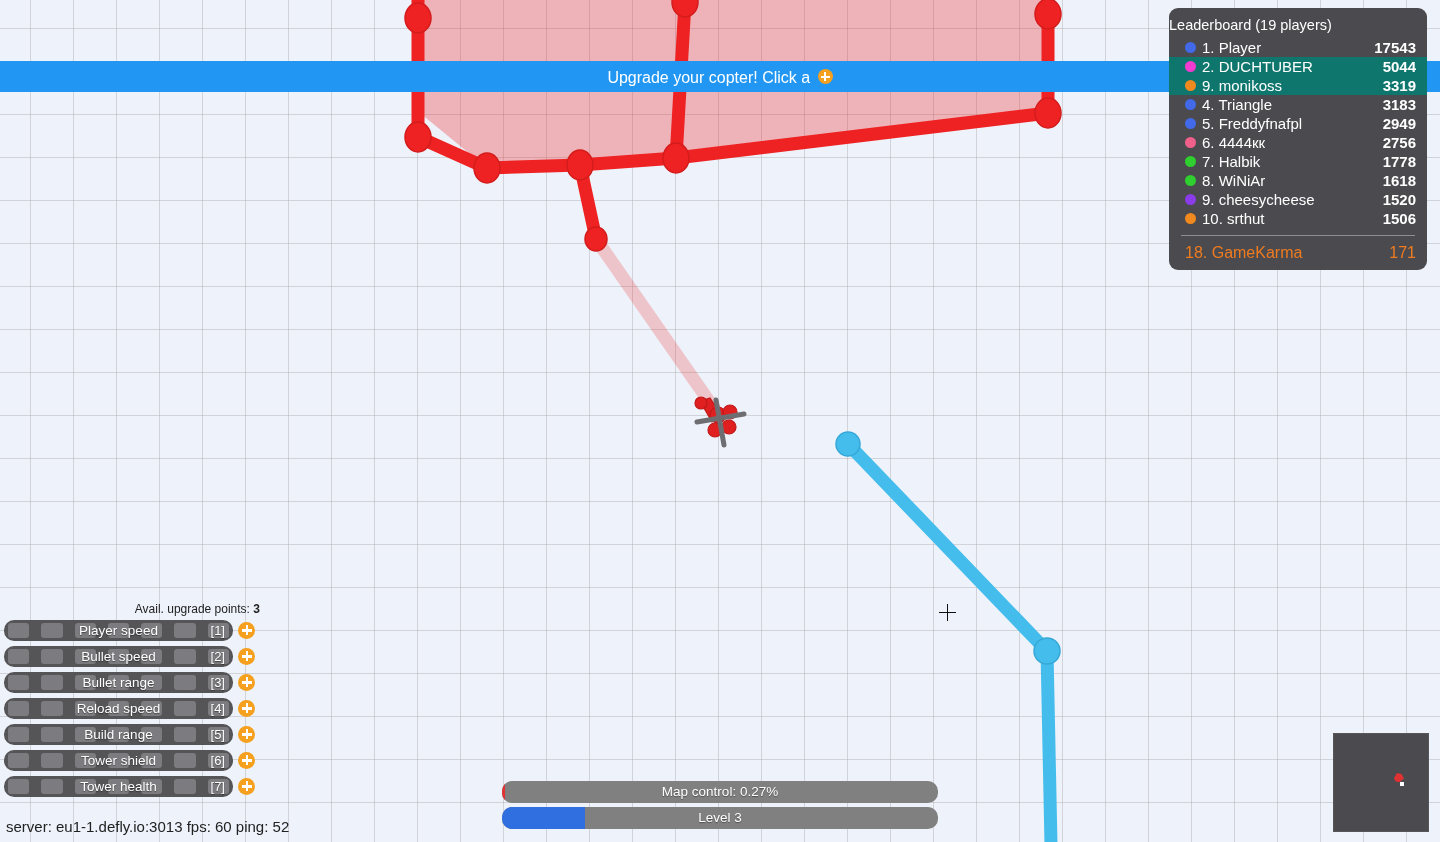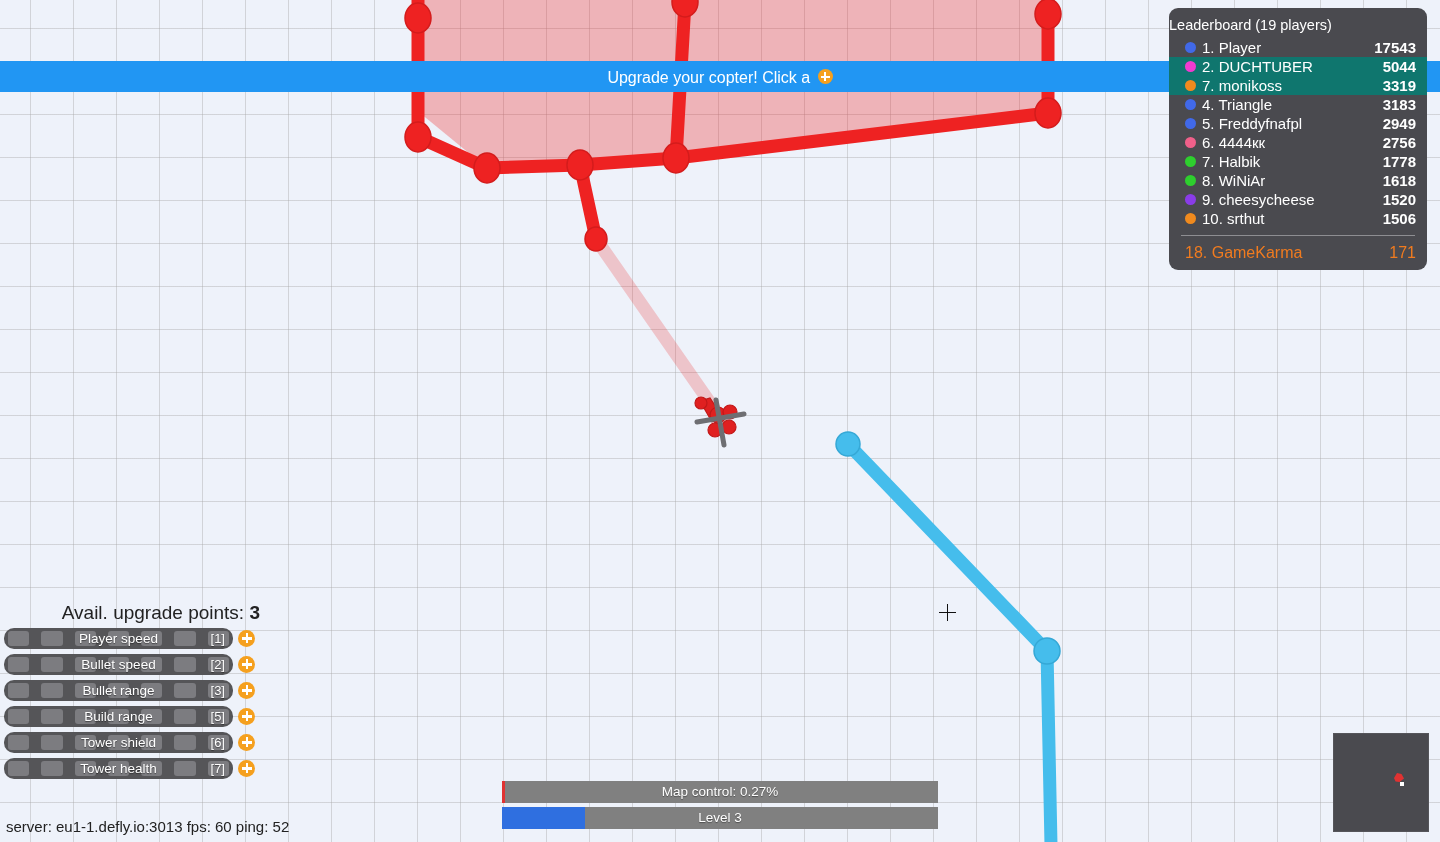--- a/index.html
+++ b/index.html
@@ -106,21 +106,21 @@
 
   
   #upgrades {
     position: absolute;
     left: 4px; top: 602px;
     width: 260px;
     color: #1a1a1a;
   }
   #upg-points {
     text-align: right;
-    font-size: 19px;
+    font-size: 12px;
     padding-right: 4px;
     margin-bottom: 3px;
     color: #222222;
   }
   #upg-points b { font-weight: bold; }
   .upg-row {
     display: flex;
     align-items: center;
     height: 22px;
     margin-bottom: 4px;
@@ -194,20 +194,21 @@
     left: 502px; top: 781px;
     width: 436px;
   }
   .big-bar {
     position: relative;
     width: 436px;
     height: 22px;
     background: #808080;
     margin-bottom: 4px;
     overflow: hidden;
+    border-radius: 10px;
   }
   .big-bar-fill { position: absolute; left: 0; top: 0; bottom: 0; }
   .big-bar-label {
     position: absolute;
     left: 0; right: 0; top: 0;
     line-height: 22px;
     text-align: center;
     color: #ffffff;
     font-size: 13.5px;
     text-shadow: 0 1px 1px rgba(0,0,0,0.4);
@@ -325,21 +326,21 @@
           <span class="lb-name">1. Player</span>
           <span class="lb-score">17543</span>
         </div>
         <div class="lb-row highlight">
           <span class="lb-dot" style="background: rgb(240, 58, 208);"></span>
           <span class="lb-name">2. DUCHTUBER</span>
           <span class="lb-score">5044</span>
         </div>
         <div class="lb-row highlight">
           <span class="lb-dot" style="background: rgb(240, 138, 30);"></span>
-          <span class="lb-name">7. monikoss</span>
+          <span class="lb-name">9. monikoss</span>
           <span class="lb-score">3319</span>
         </div>
         <div class="lb-row">
           <span class="lb-dot" style="background: rgb(65, 105, 232);"></span>
           <span class="lb-name">4. Triangle</span>
           <span class="lb-score">3183</span>
         </div>
         <div class="lb-row">
           <span class="lb-dot" style="background: rgb(65, 105, 232);"></span>
           <span class="lb-name">5. Freddyfnafpl</span>
@@ -416,20 +417,34 @@
           <div class="upg-bar">
             <div class="upg-seg"></div>
             <div class="upg-seg"></div>
             <div class="upg-seg"></div>
             <div class="upg-seg"></div>
             <div class="upg-seg"></div>
             <div class="upg-seg"></div>
             <div class="upg-seg"></div>
             <div class="upg-label">Bullet range</div>
             <div class="upg-key">[3]</div>
+          </div>
+          <div class="upg-plus"></div>
+        </div>
+        <div class="upg-row">
+          <div class="upg-bar">
+            <div class="upg-seg"></div>
+            <div class="upg-seg"></div>
+            <div class="upg-seg"></div>
+            <div class="upg-seg"></div>
+            <div class="upg-seg"></div>
+            <div class="upg-seg"></div>
+            <div class="upg-seg"></div>
+            <div class="upg-label">Reload speed</div>
+            <div class="upg-key">[4]</div>
           </div>
           <div class="upg-plus"></div>
         </div>
         <div class="upg-row">
           <div class="upg-bar">
             <div class="upg-seg"></div>
             <div class="upg-seg"></div>
             <div class="upg-seg"></div>
             <div class="upg-seg"></div>
             <div class="upg-seg"></div>

